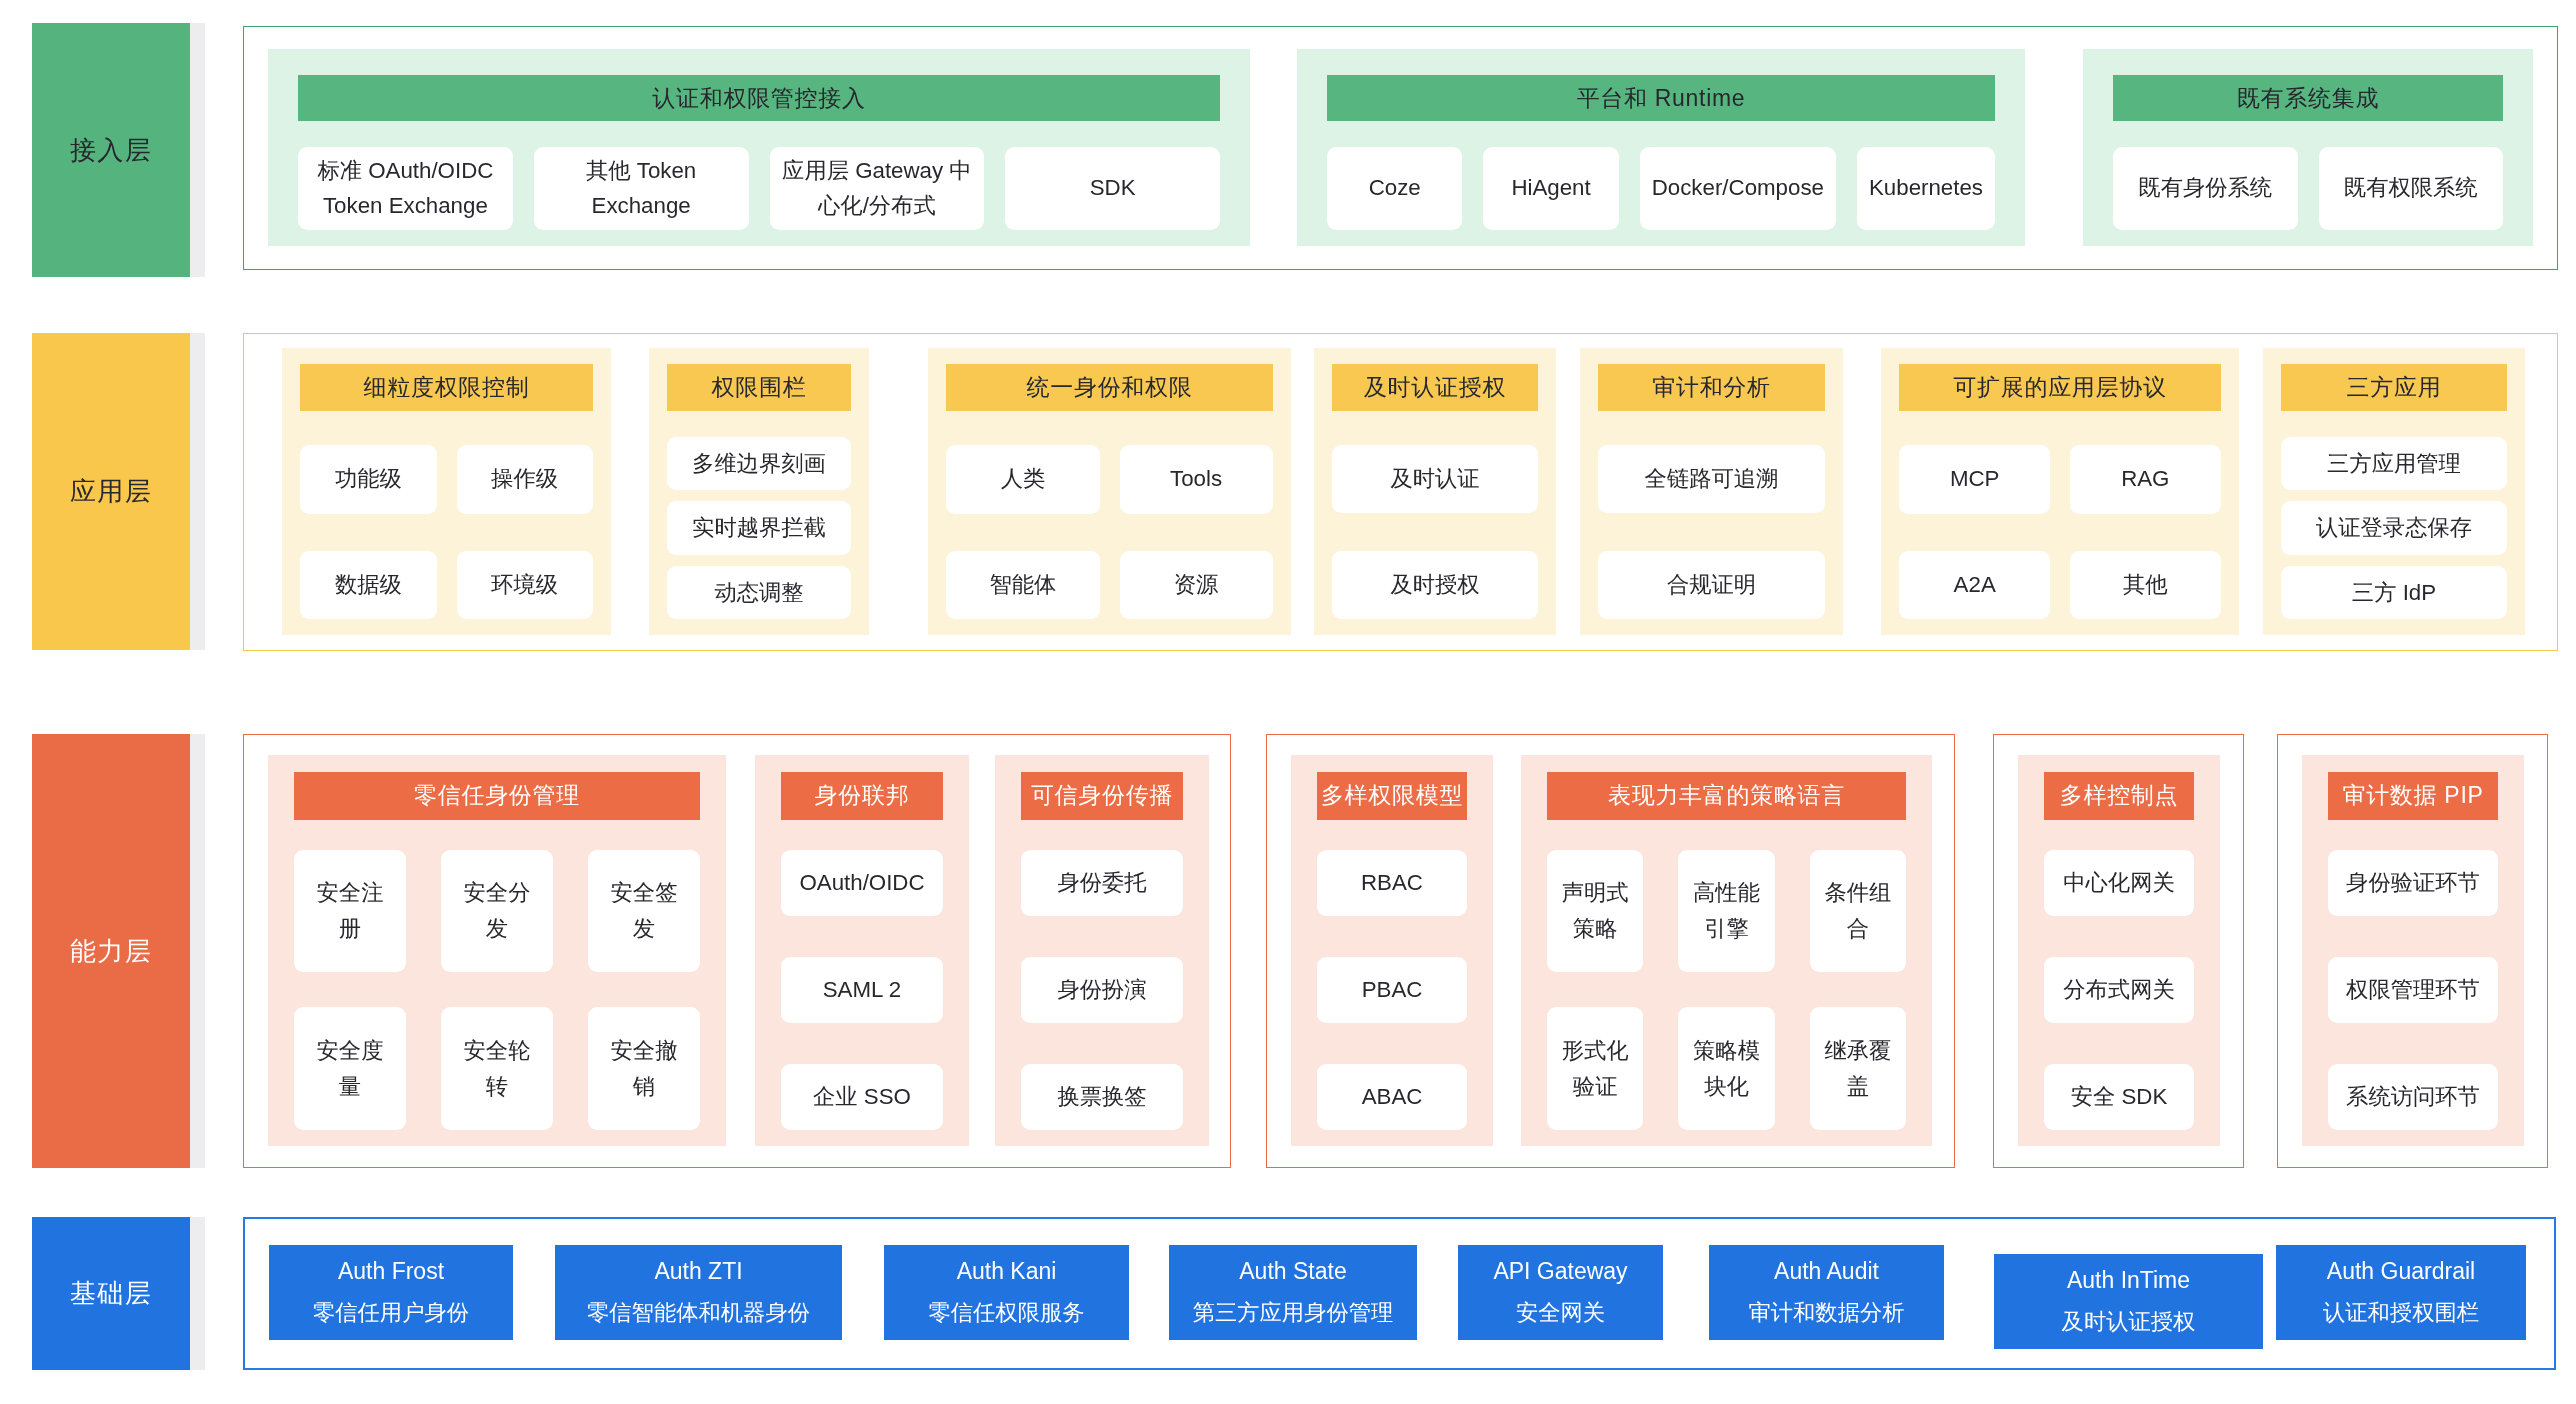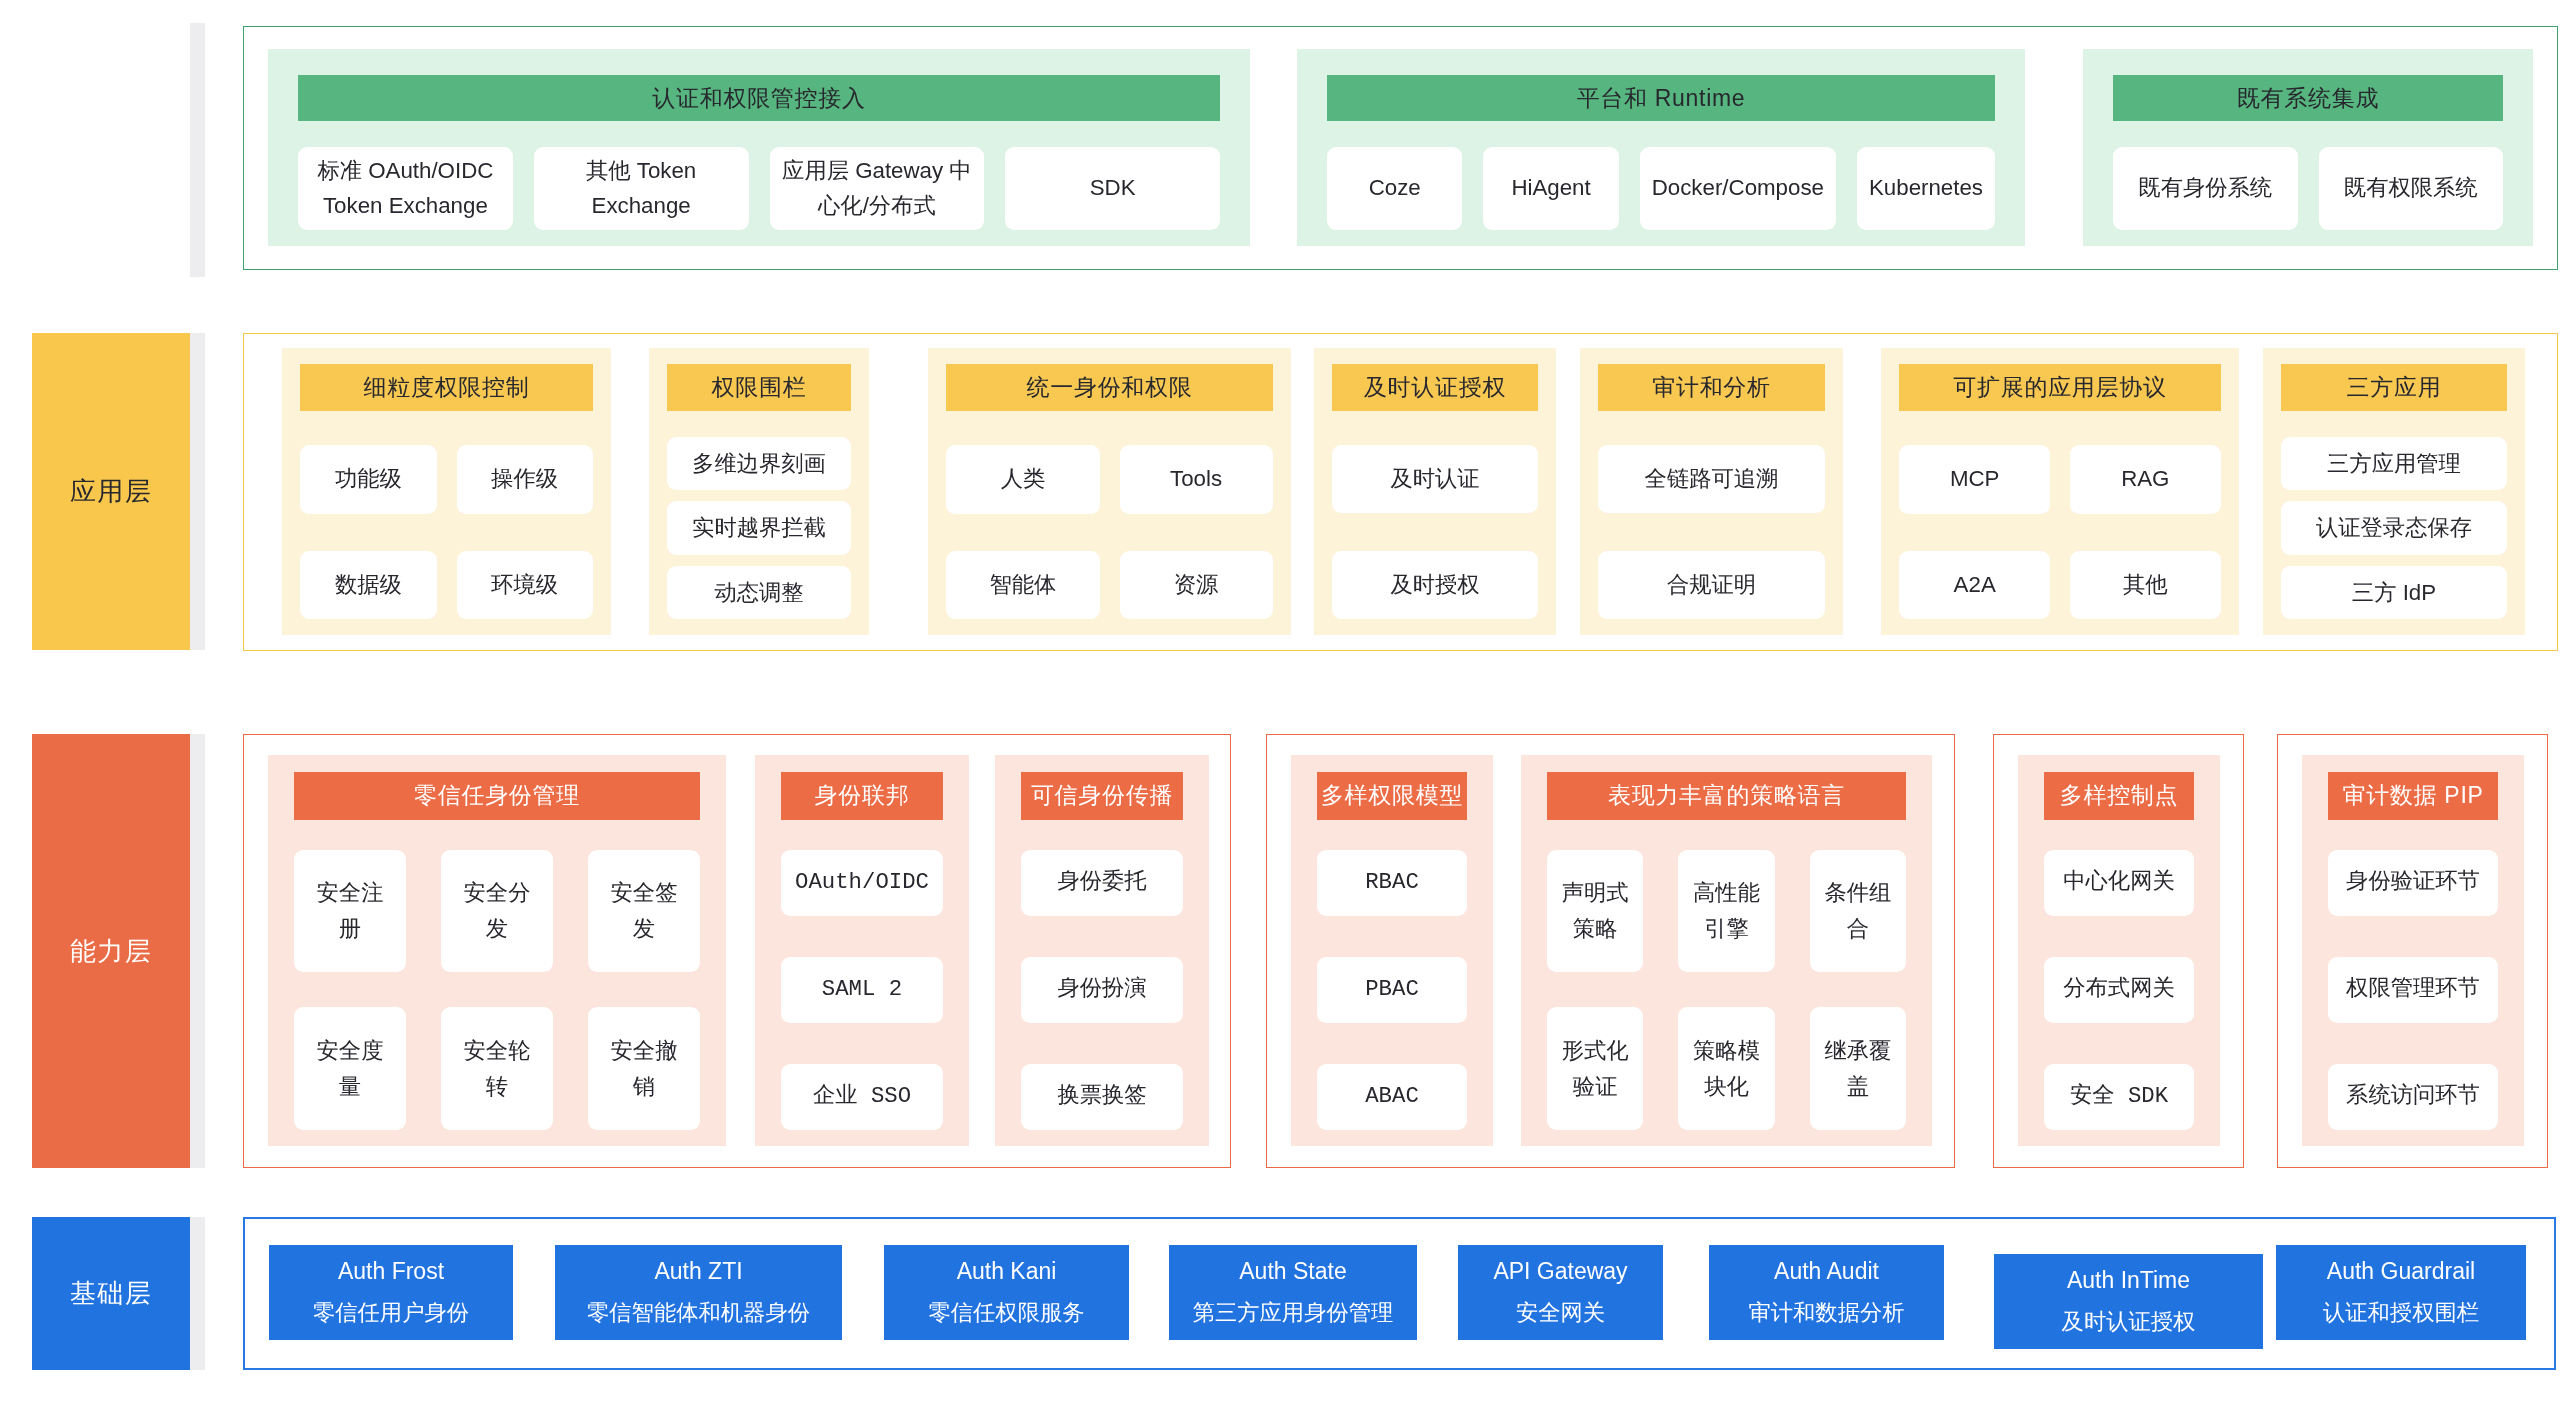--- a/index.html
+++ b/index.html
@@ -99,21 +99,21 @@
   #op-3 { left:751px; width:214px; }
   #op-4 { left:24px;   width:202px; }
   #op-5 { left:254px;  width:411px; }
   #op-6 { left:24px;   width:202px; }
   #op-7 { left:24px;   width:222px; }
   .op .p-header { height:48px; background:#ec6c46; color:#ffffff; }
   .grid2x3 {
     display:grid; grid-template-columns:1fr 1fr 1fr;
     column-gap:33px; row-gap:41px; margin-top:30px; flex:1;gap:35px;
   }
-  .stack3-lg { display:flex; flex-direction:column; gap:41px; margin-top:30px; flex:1;font-family:Liberation Mono, monospace; }
+  .stack3-lg { display:flex; flex-direction:column; gap:41px; margin-top:30px; flex:1; }
   .stack3-lg .card { flex:1; }
 
   
   #row-found {
     position:absolute; left:243px; top:1217px; width:2313px; height:153px;
     background:#ffffff; border:2px solid #2979e5; box-sizing:border-box;
   }
   .fb {
     position:absolute; top:26px; height:95px; background:#2173e0; color:#ffffff;
     display:flex; flex-direction:column; align-items:center; justify-content:center;
@@ -128,20 +128,21 @@
   #fb-5 { left:1213px; width:205px; }
   #fb-6 { left:1464px; width:235px; }
   #fb-7 { left:1749px; width:269px; top:35px; }
   #fb-8 { left:2031px; width:250px; }
 </style>
 </head>
 <body>
 
 <div class="canvas">
 
+  <div class="layer-label" id="label-access">接入层</div>
   <div class="strip" id="strip-access"></div>
   <div class="layer-label" id="label-app">应用层</div>
   <div class="strip" id="strip-app"></div>
   <div class="layer-label" id="label-cap">能力层</div>
   <div class="strip" id="strip-cap"></div>
   <div class="layer-label" id="label-found">基础层</div>
   <div class="strip" id="strip-found"></div>
 
   <div id="row-access">
     <section class="ap" id="ap-1">

